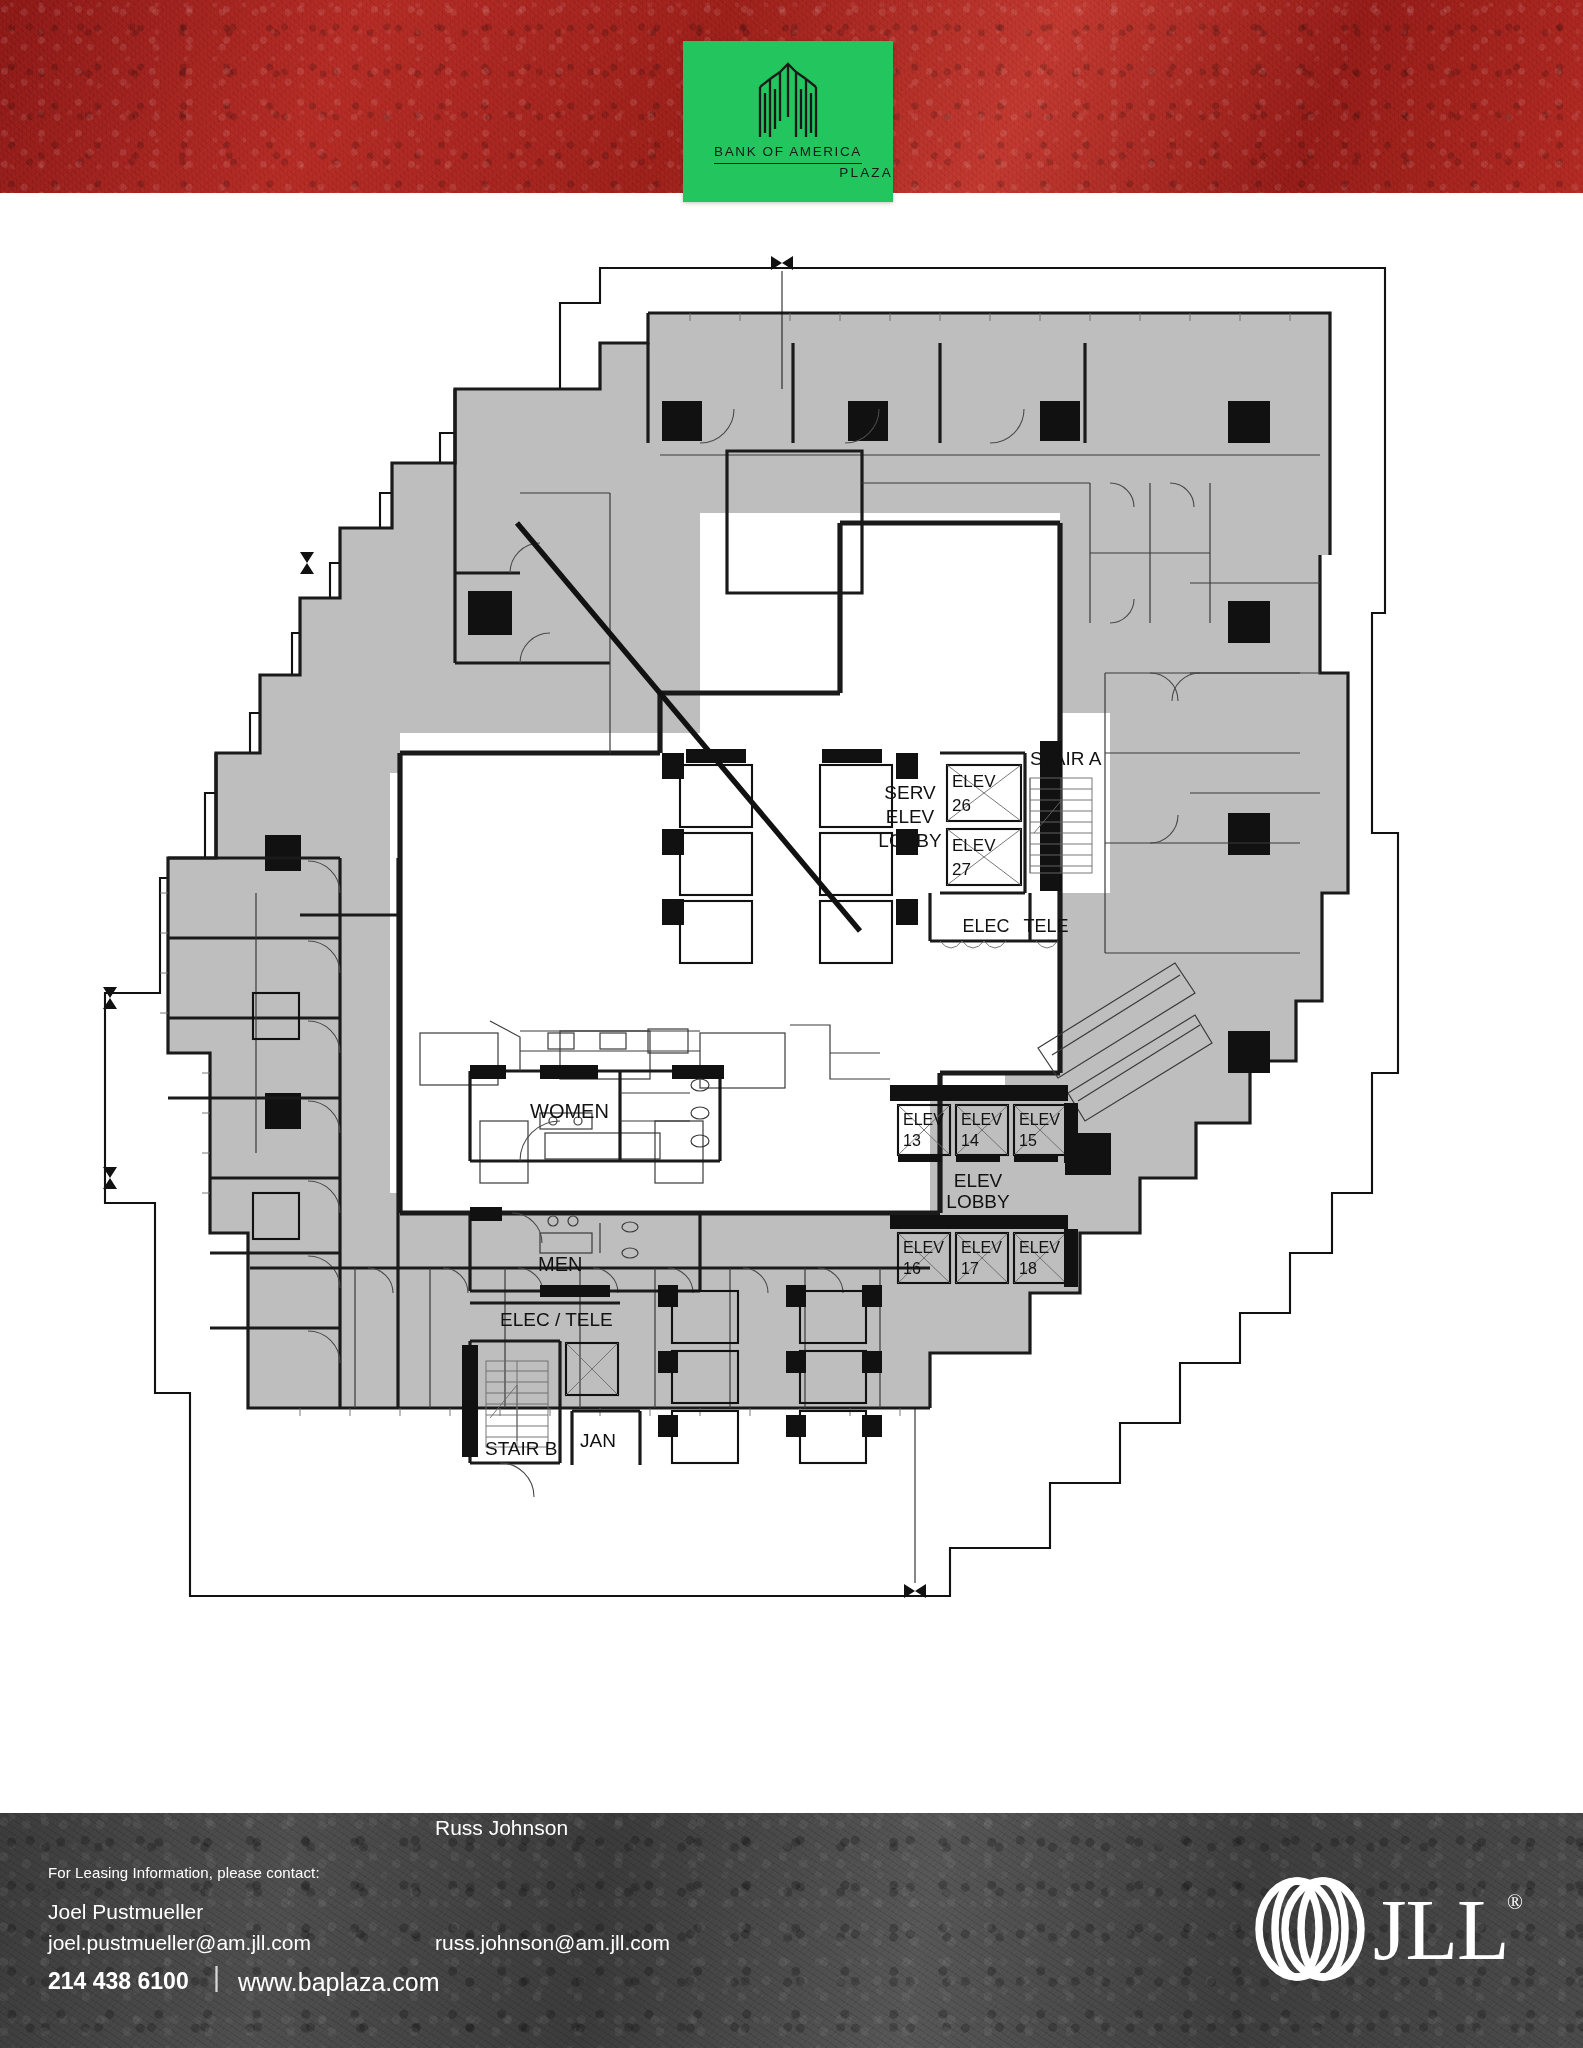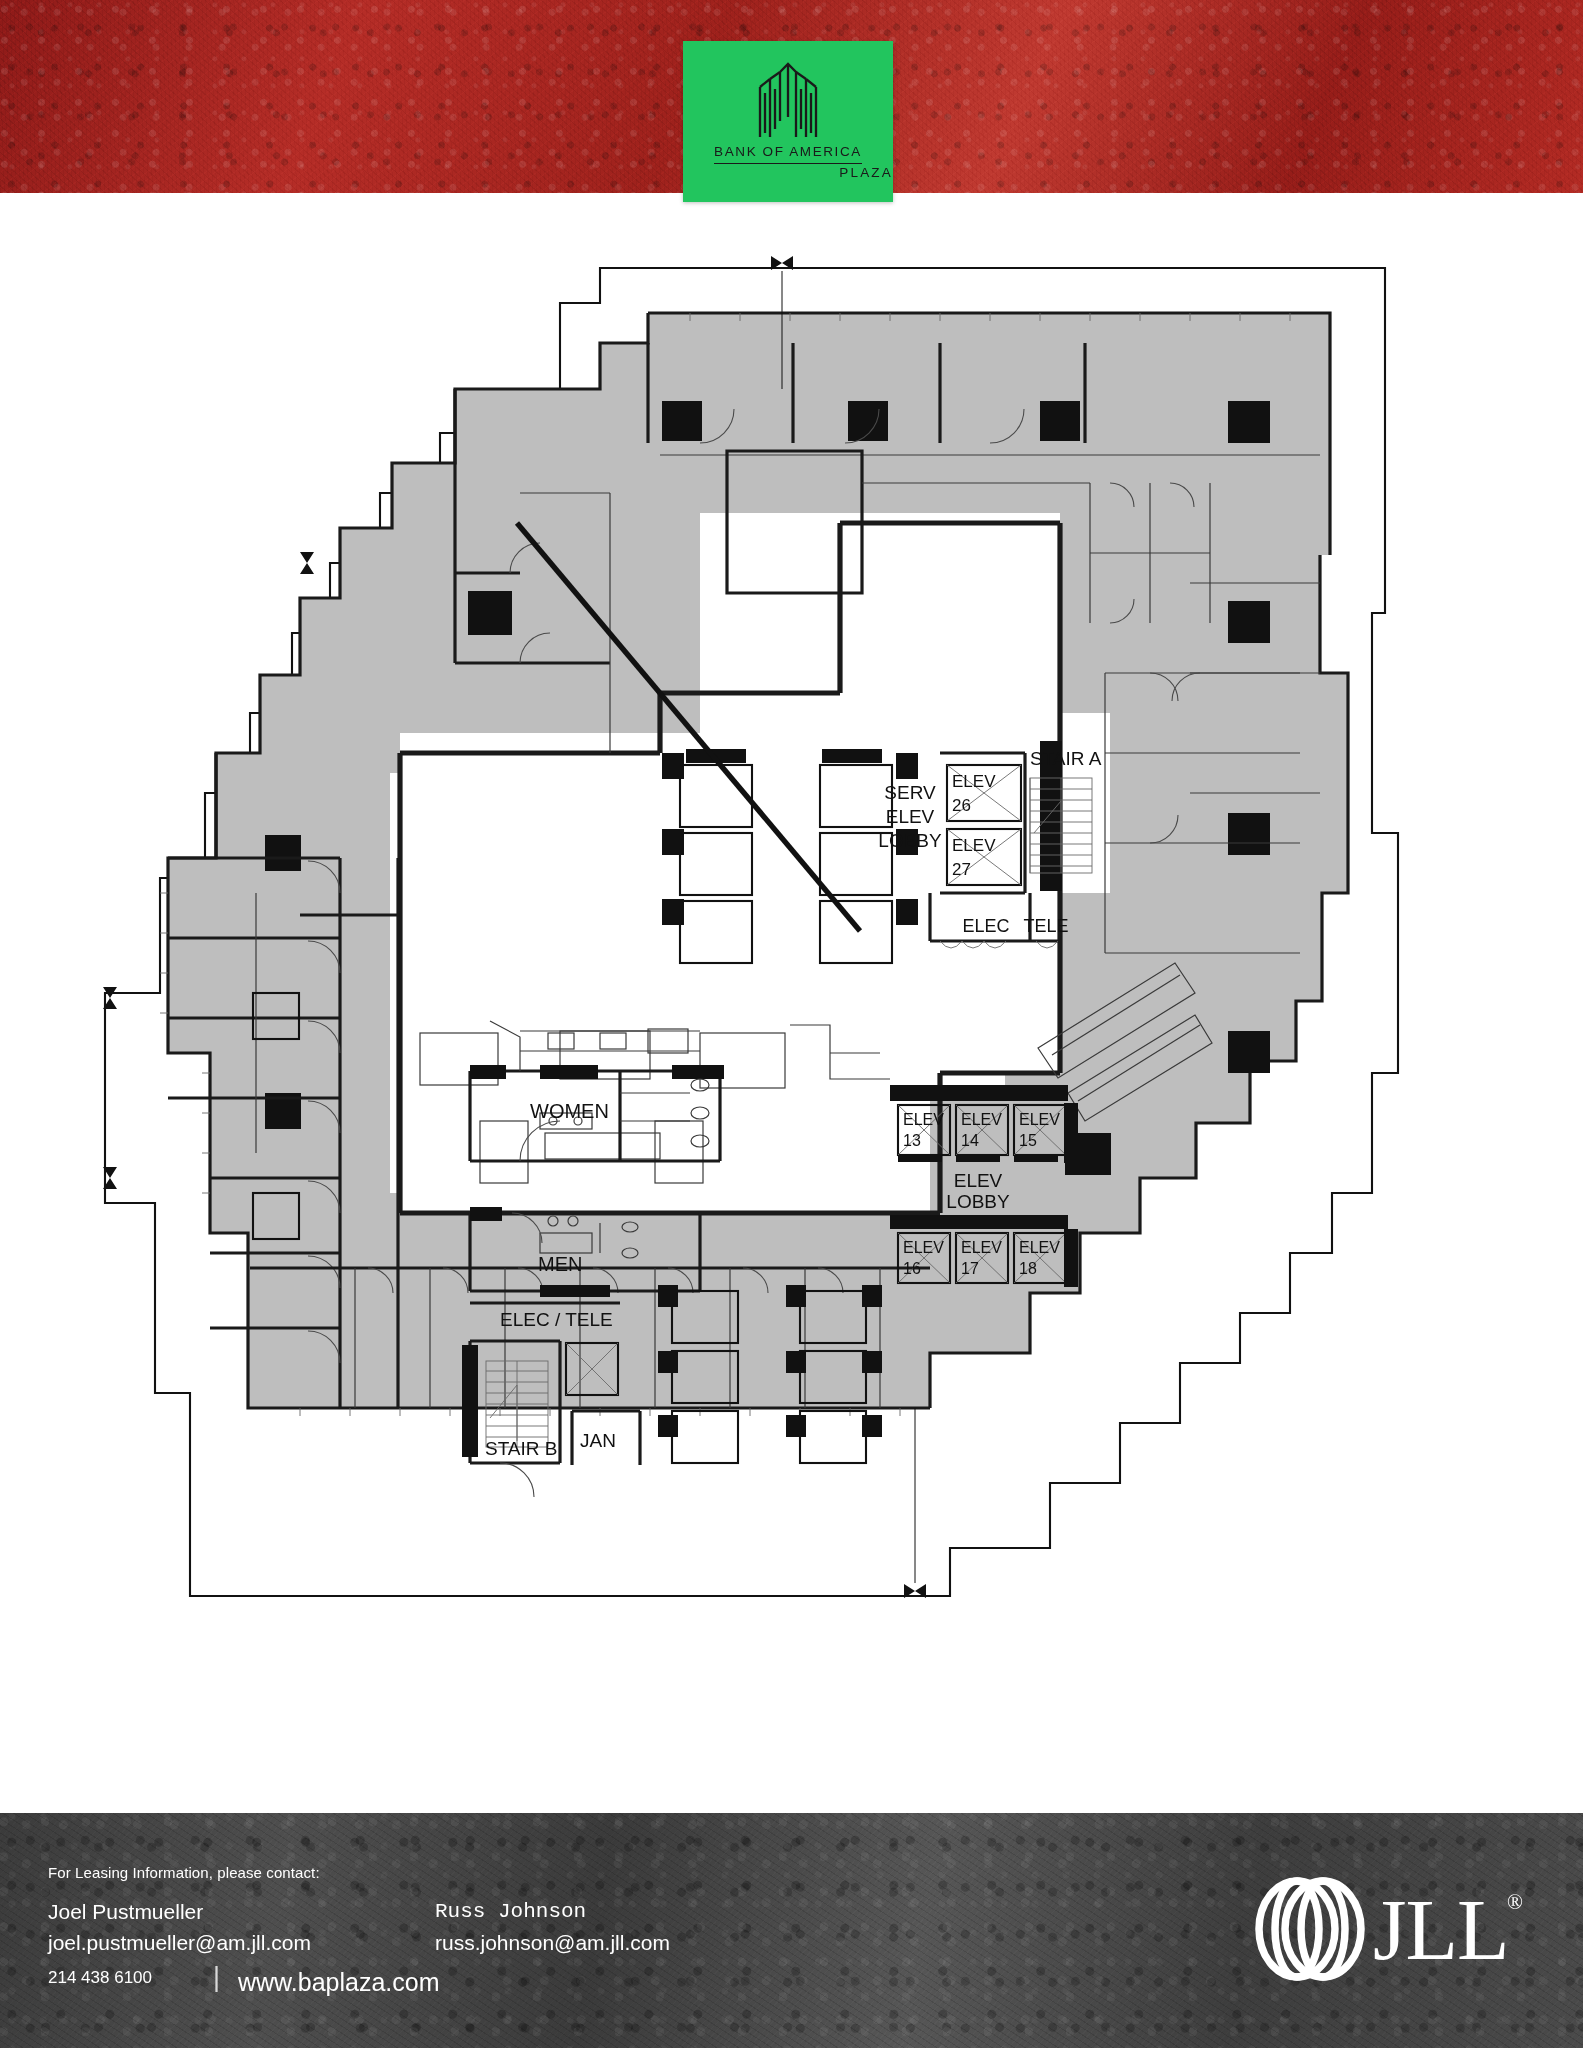--- a/index.html
+++ b/index.html
@@ -87,23 +87,23 @@
     content:"";position:absolute;inset:0;
     background-image:
       repeating-linear-gradient(33deg, rgba(0,0,0,.12) 0 1px, transparent 1px 6px),
       repeating-linear-gradient(-47deg, rgba(255,255,255,.05) 0 1px, transparent 1px 5px);
     mix-blend-mode:overlay;
   }
   .footer-txt{position:absolute;color:#fff;z-index:3;}
   #f-head{left:48px;top:1864px;font-size:15px;letter-spacing:.1px;}
   #f-n1{left:48px;top:1900px;font-size:21px;}
   #f-e1{left:48px;top:1931px;font-size:21px;}
-  #f-n2{left:435px;top:1900px;font-size:21px;font-family:Liberation Mono, monospace;}
+  #f-n2{left:435px;top:1816px;font-size:21px;}
   #f-e2{left:435px;top:1931px;font-size:21px;}
-  #f-phone{left:48px;top:1968px;font-size:17px;}
+  #f-phone{left:48px;top:1968px;font-size:23px;font-weight:bold;}
   #f-div{left:213px;top:1962px;font-size:27px;color:#d9d9d9;font-weight:300;}
   #f-web{left:238px;top:1968px;font-size:25px;}
 
   #jll-logo{position:absolute;left:1245px;top:1877px;width:285px;height:105px;z-index:3;}
 </style>
 </head>
 <body>
 
 <div id="header-band"></div>
 

